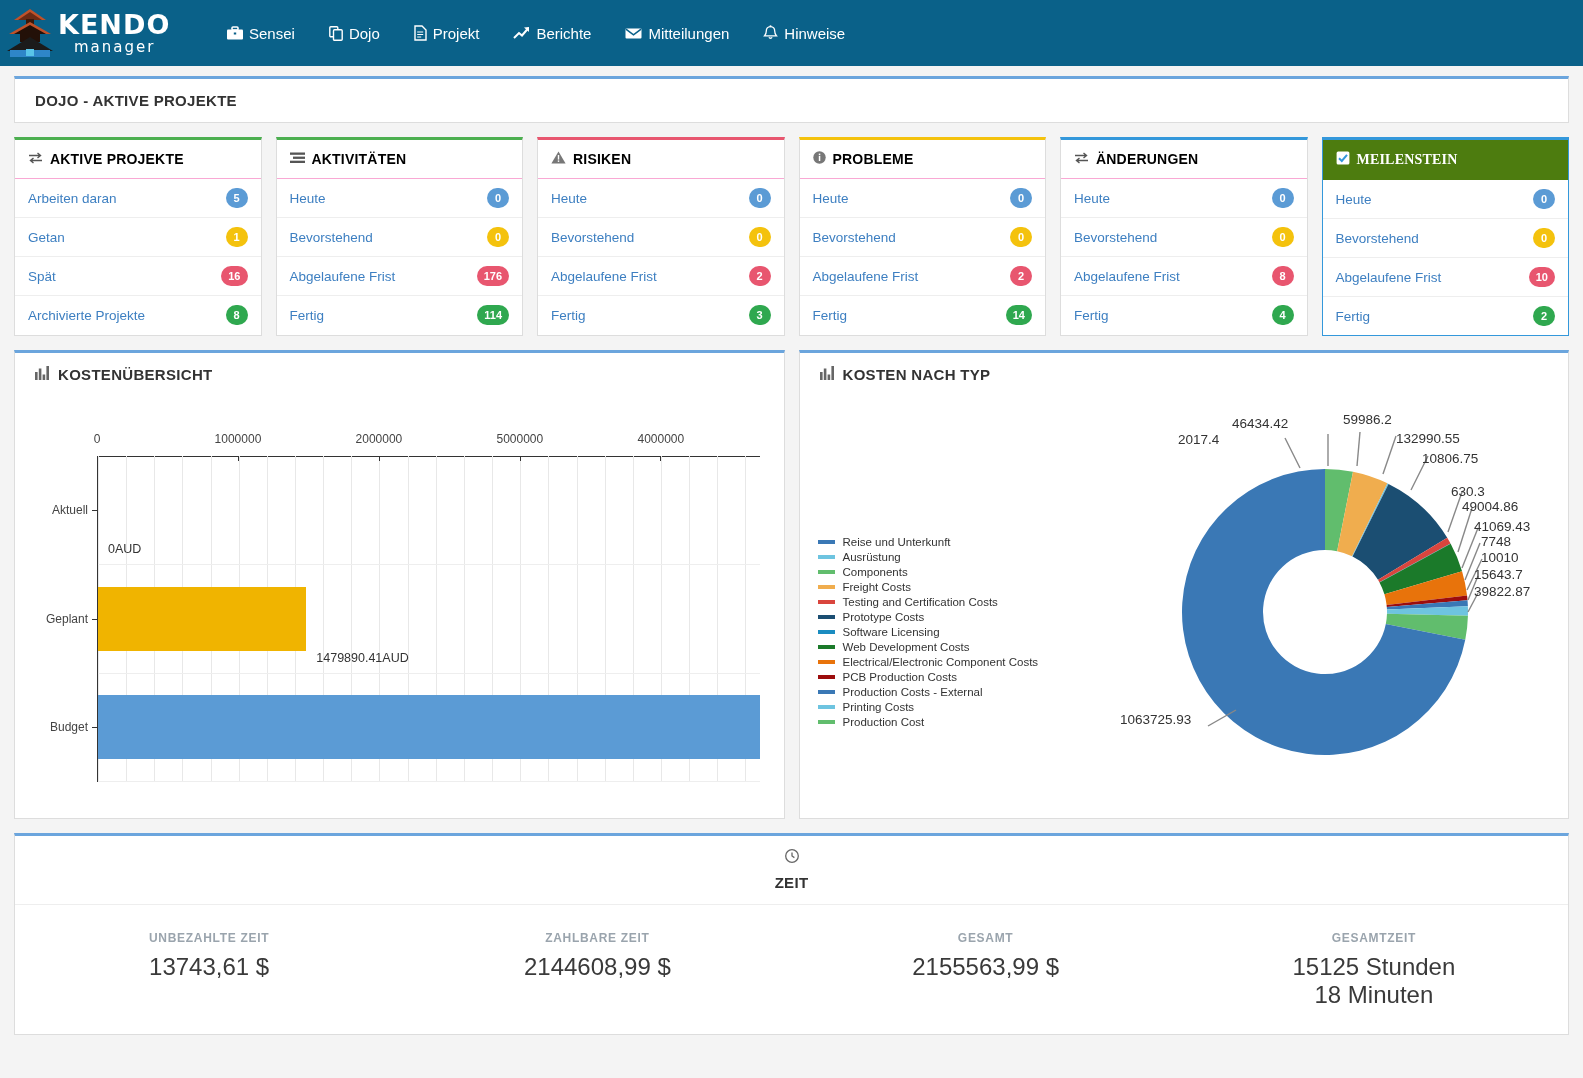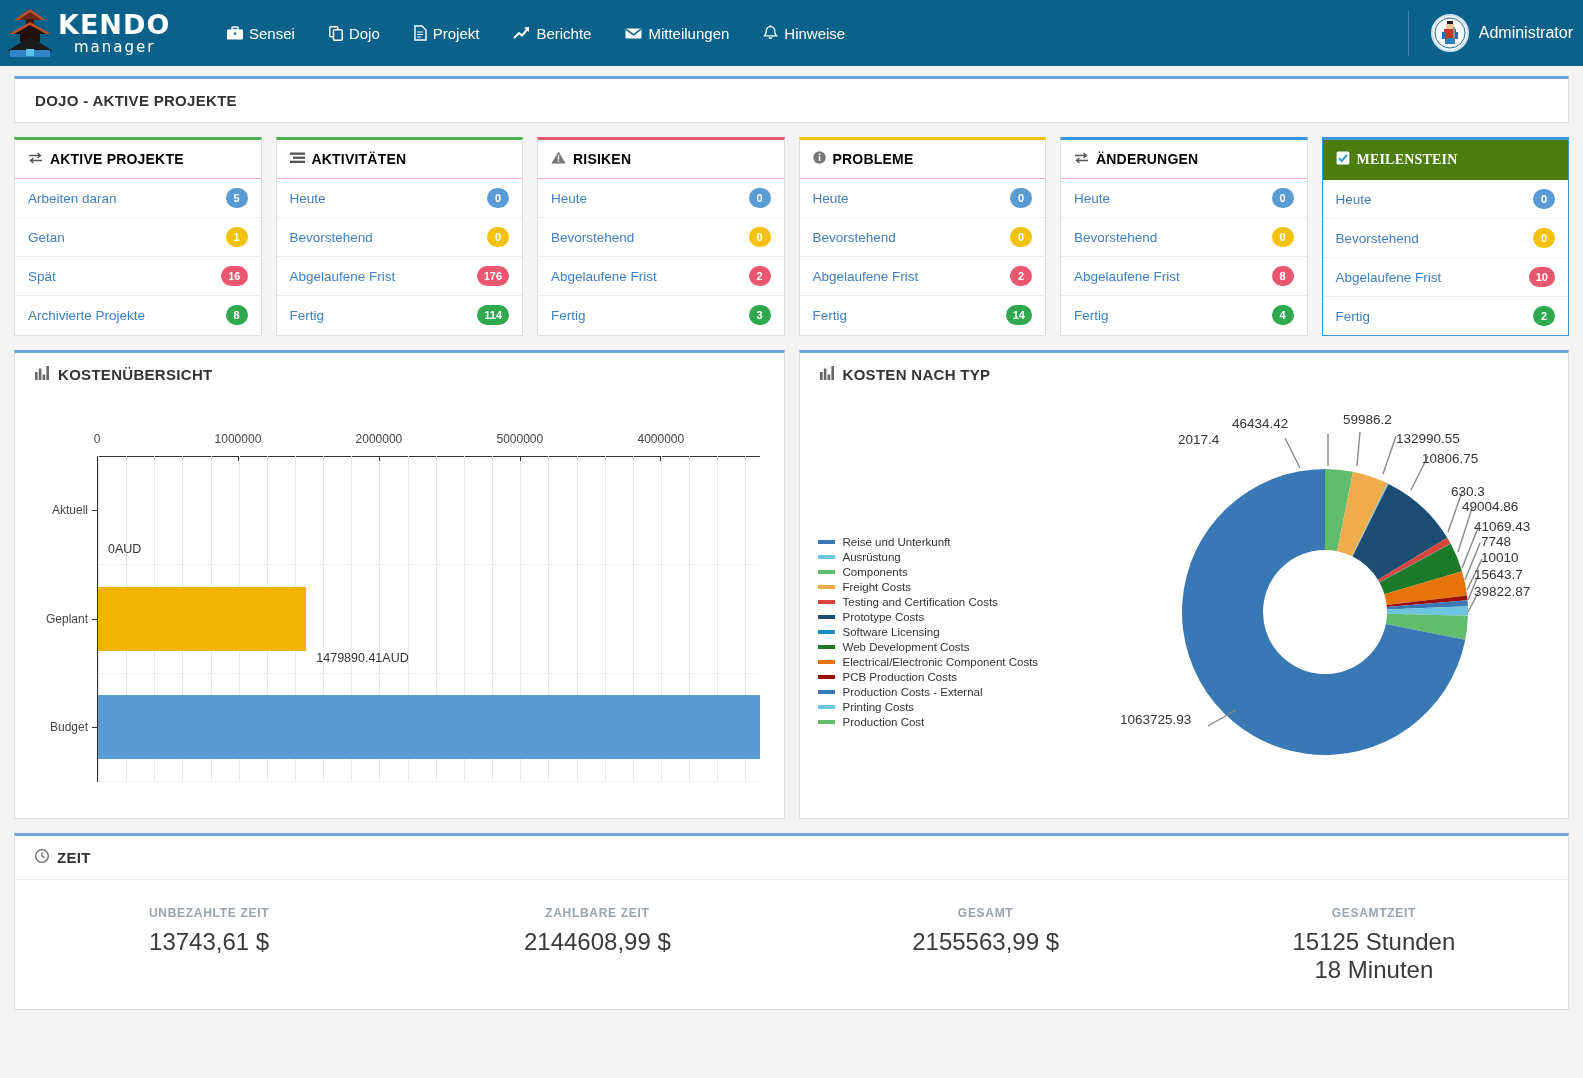--- a/index.html
+++ b/index.html
@@ -233,35 +233,20 @@
             <path d="M7.5 1.6 C4.6 1.6 3.3 3.6 3.3 6 c0 3 -1.4 4.2 -1.9 4.9 h12.2 C13.1 10.2 11.7 9 11.7 6 c0 -2.4 -1.3 -4.4 -4.2 -4.4 z" fill="none" stroke="#fff" stroke-width="1.3"></path>
             <circle cx="7.5" cy="1.3" r="1" fill="#fff"></circle>
             <path d="M6 12.2 a1.6 1.6 0 0 0 3 0" fill="none" stroke="#fff" stroke-width="1.3"></path>
           </svg>
       </span>
       <span>Hinweise</span>
     </div>
   </div>
 
   <div class="nav-right">
-    <div class="userbox">
-      <div class="avatar">
-        <svg width="32" height="32" viewBox="0 0 32 32">
-          <circle cx="16" cy="16" r="15" fill="#fbfdfe" stroke="#2a6e92" stroke-width="1"></circle>
-          <rect x="13" y="4" width="6" height="3" fill="#1b1b1b"></rect>
-          <rect x="12" y="7" width="8" height="5" fill="#e8c99b"></rect>
-          <rect x="10" y="12" width="12" height="9" fill="#c0392b"></rect>
-          <rect x="8" y="15" width="4" height="7" fill="#2a6fa8"></rect>
-          <rect x="20" y="15" width="4" height="7" fill="#2a6fa8"></rect>
-          <rect x="11" y="21" width="10" height="6" fill="#2980b9"></rect>
-          <rect x="19" y="10" width="2" height="12" fill="#8e8e8e"></rect>
-        </svg>
-      </div>
-      <div class="username">Administrator</div>
-    </div>
   </div>
 </div>
 
 <div class="page">
 
   <div class="panel" style="margin-bottom:14px;">
     <div class="panel-head">DOJO - AKTIVE PROJEKTE</div>
   </div>
 
   <div class="cards">
@@ -618,21 +603,21 @@
                 <text x="364" y="175" font-size="13.5" fill="#333" font-family="&quot;Liberation Sans&quot;, sans-serif" text-anchor="start">15643.7</text>
                 <text x="364" y="192" font-size="13.5" fill="#333" font-family="&quot;Liberation Sans&quot;, sans-serif" text-anchor="start">39822.87</text>
                 <text x="10" y="320" font-size="13.5" fill="#333" font-family="&quot;Liberation Sans&quot;, sans-serif" text-anchor="start">1063725.93</text>
               </svg></div>
         </div>
       </div>
     </div>
   </div>
 
   <div class="panel">
-    <div class="panel-head" style="border-bottom:1px solid #eee;">
+    <div class="panel-head" style="border-bottom:1px solid #eee;flex-direction:column;">
       <span>
         <svg width="14" height="14" viewBox="0 0 14 14">
             <circle cx="7" cy="7" r="6.3" fill="none" stroke="#666" stroke-width="1.3"></circle>
             <path d="M7 3.4 V7 L9.4 8.6" stroke="#666" stroke-width="1.3" fill="none"></path>
           </svg>
       </span>
       <span>ZEIT</span>
     </div>
     <div class="zeit-body">
       <div class="zeit-col">

